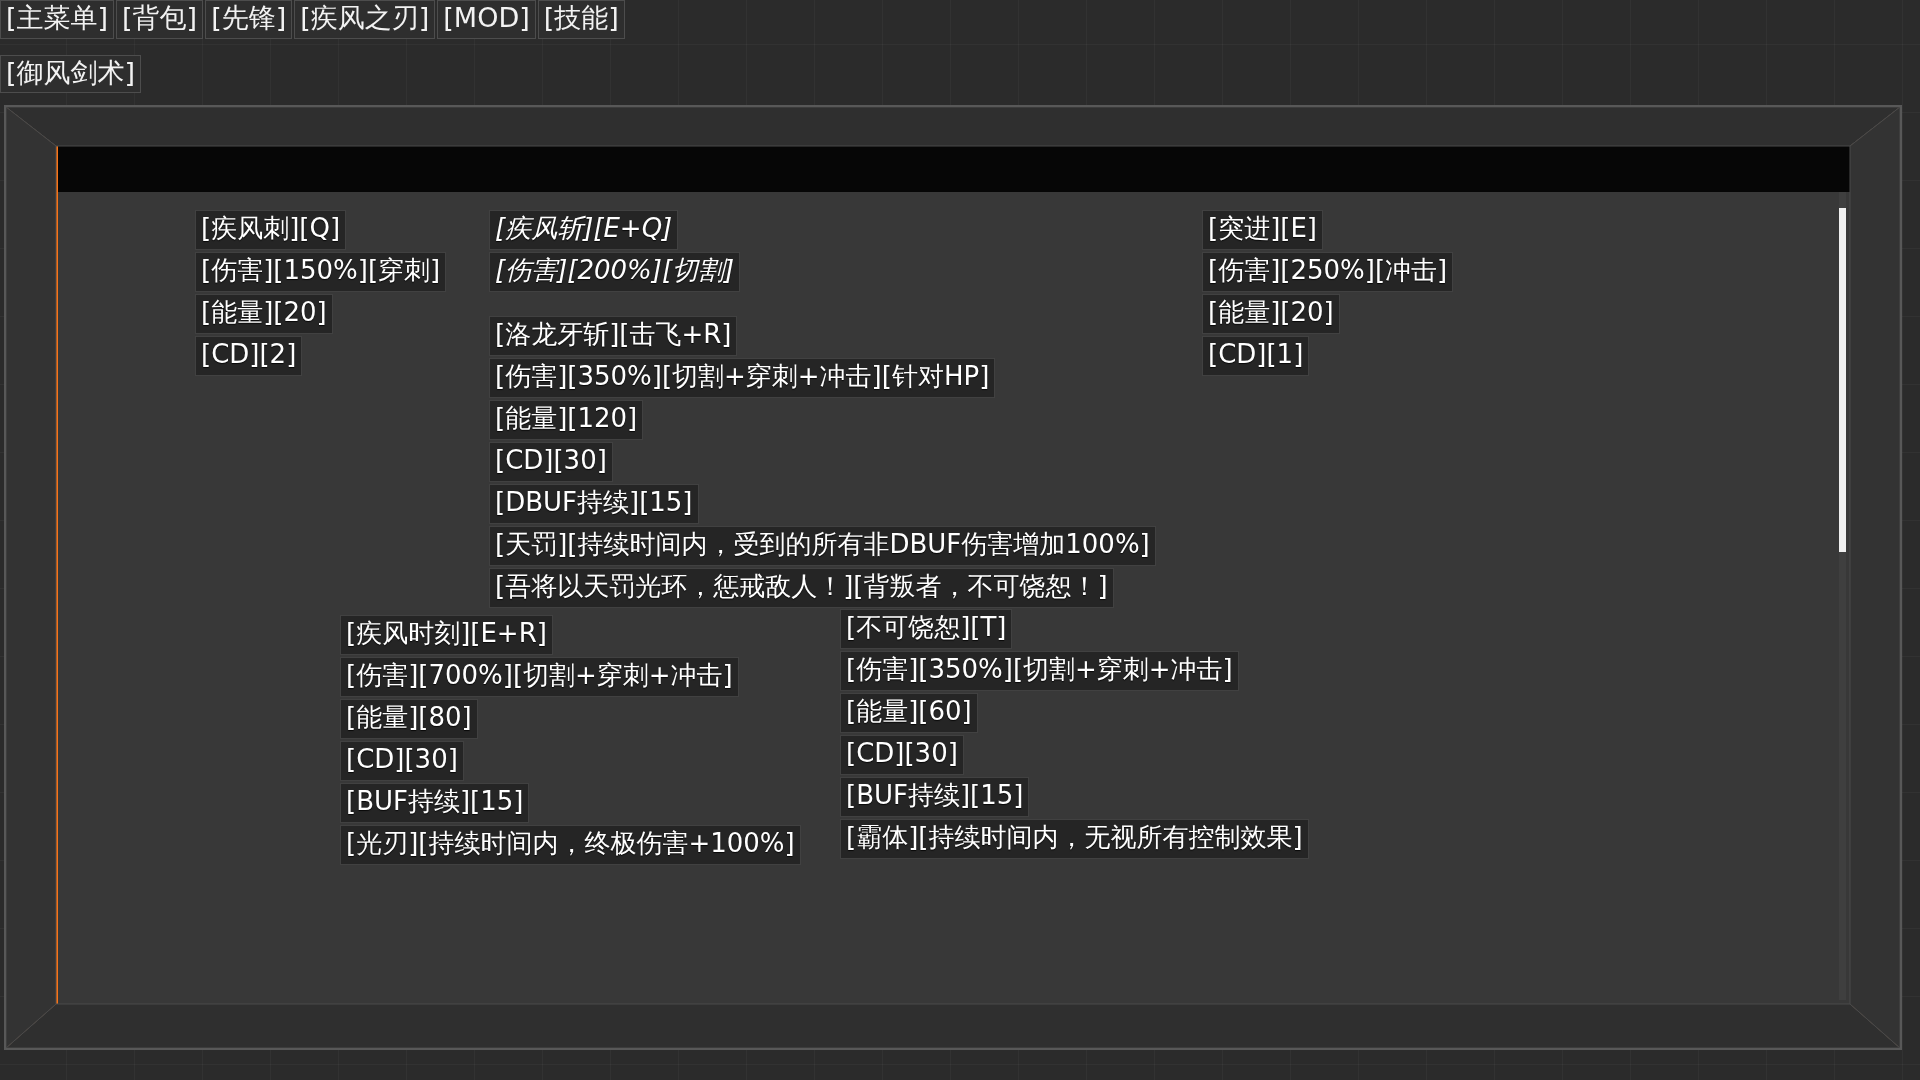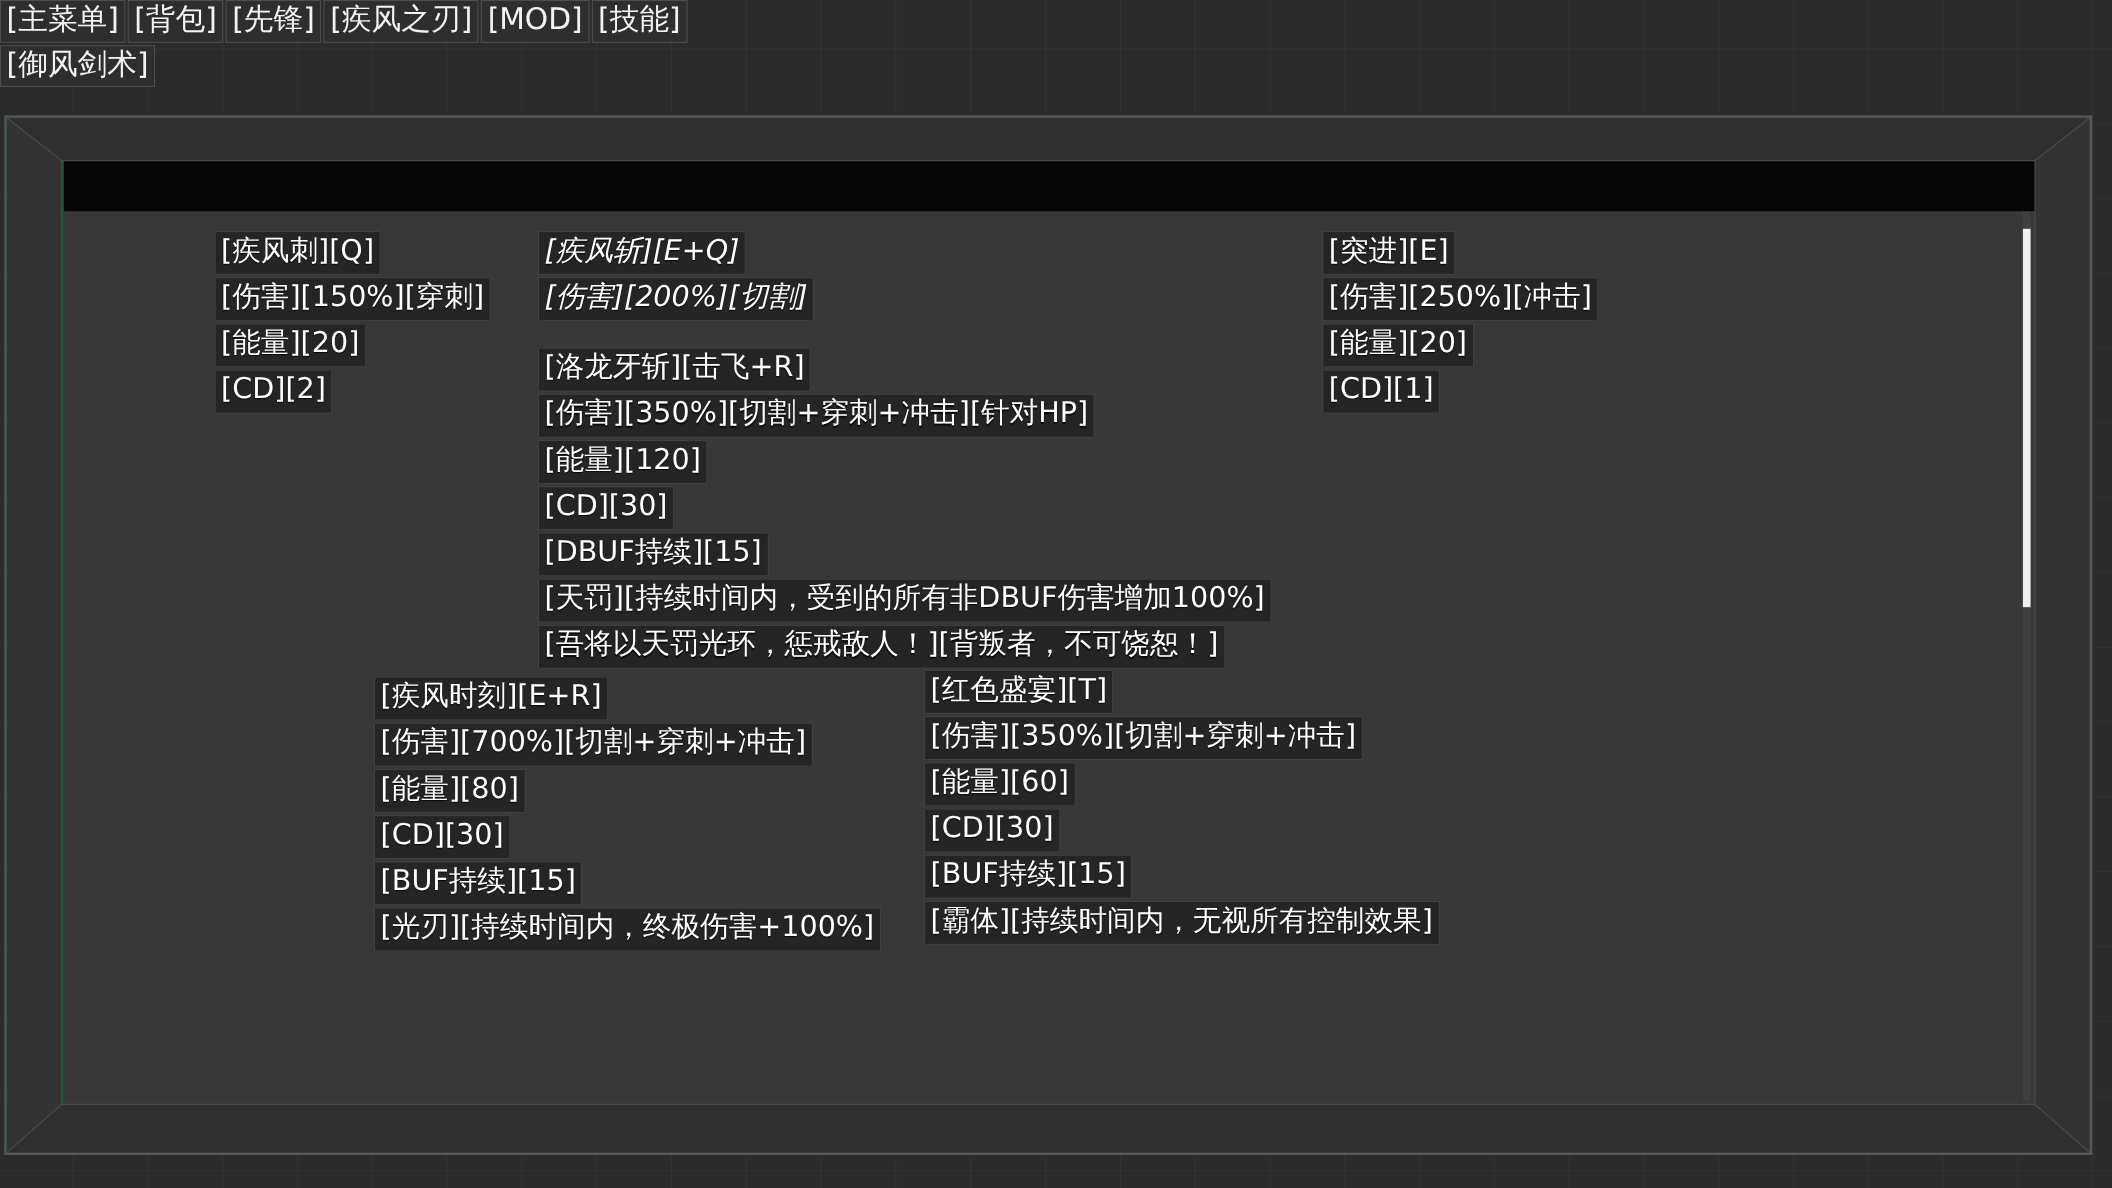--- a/index.html
+++ b/index.html
@@ -25,26 +25,26 @@
     display:inline-block;
     background:#2e2e2e;
     border:1px solid #4d4d4d;
     color:#f2f2f2;
     font-size:27px;
     line-height:1.02;
     padding:3px 5px 6px 5px;
     white-space:nowrap;
     letter-spacing:0px;
   }
-  .crumb-row.second{margin-top:2px;text-align:center;}
+  .crumb-row.second{margin-top:16px;text-align:center;}
   
   #panel-frame{
     position:absolute;left:4px;top:105px;width:1898px;height:945px;
     border:2px solid #585858;
-    background:#14532d;
+    background:#f97316;
     box-sizing:border-box;
   }
   
   #panel-inner{
     position:absolute;left:52px;top:39px;right:50px;bottom:44px;
     background:#383838;
     overflow:hidden;
   }
   #panel-topbar{
     position:absolute;left:0;top:0;width:100%;height:46px;
@@ -139,21 +139,21 @@
       <div class="col" style="left:282px;top:423px;">
         <span class="chipline"><span class="chip">[疾风时刻][E+R]</span></span>
         <span class="chipline"><span class="chip">[伤害][700%][切割+穿刺+冲击]</span></span>
         <span class="chipline"><span class="chip">[能量][80]</span></span>
         <span class="chipline"><span class="chip">[CD][30]</span></span>
         <span class="chipline"><span class="chip">[BUF持续][15]</span></span>
         <span class="chipline"><span class="chip">[光刃][持续时间内，终极伤害+100%]</span></span>
       </div>
 
       <div class="col" style="left:782px;top:417px;">
-        <span class="chipline"><span class="chip">[红色盛宴][T]</span></span>
+        <span class="chipline"><span class="chip">[不可饶恕][T]</span></span>
         <span class="chipline"><span class="chip">[伤害][350%][切割+穿刺+冲击]</span></span>
         <span class="chipline"><span class="chip">[能量][60]</span></span>
         <span class="chipline"><span class="chip">[CD][30]</span></span>
         <span class="chipline"><span class="chip">[BUF持续][15]</span></span>
         <span class="chipline"><span class="chip">[霸体][持续时间内，无视所有控制效果]</span></span>
       </div>
 
     </div>
 
     <div id="scrollbar-track">

